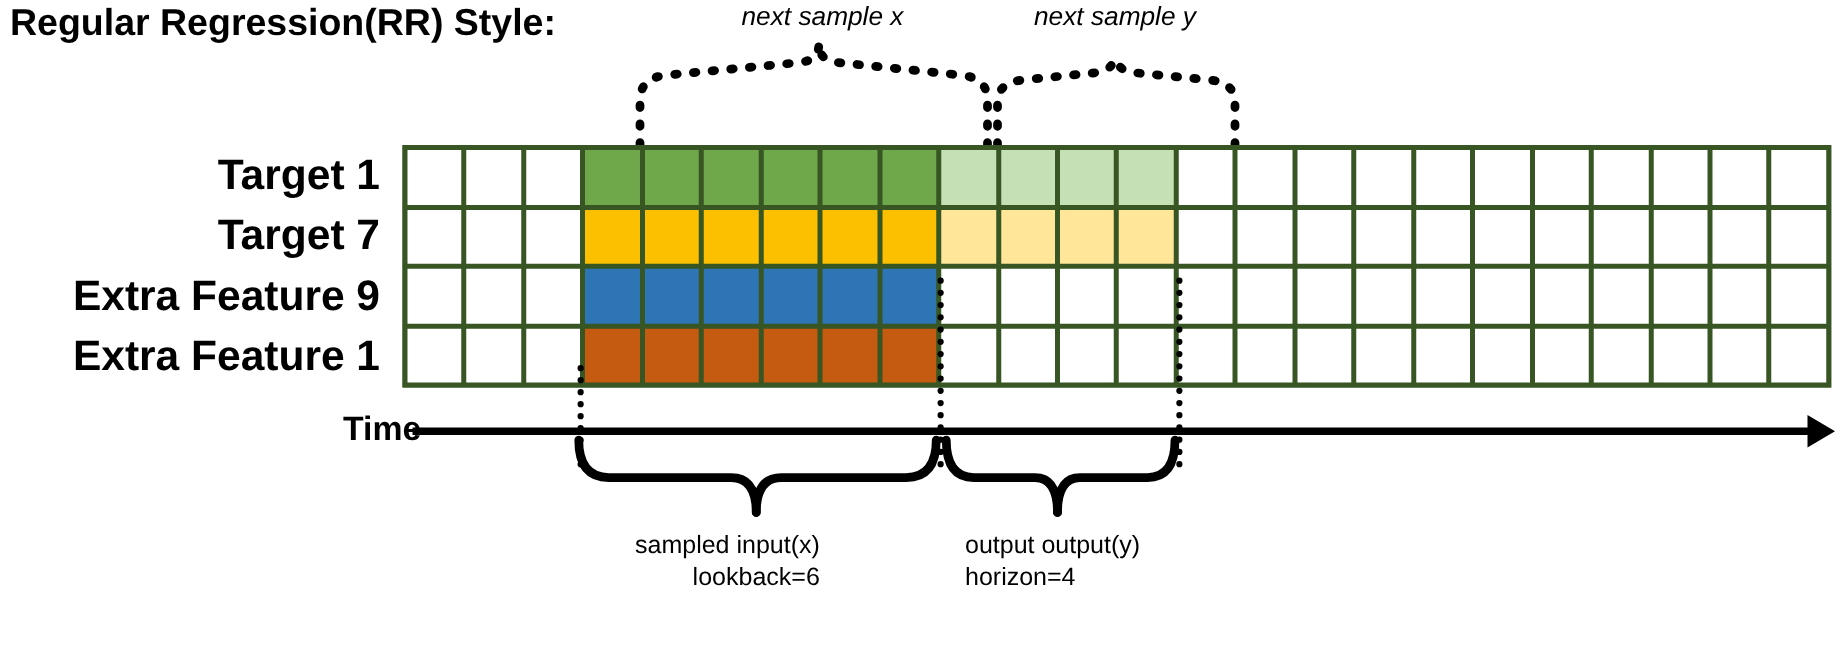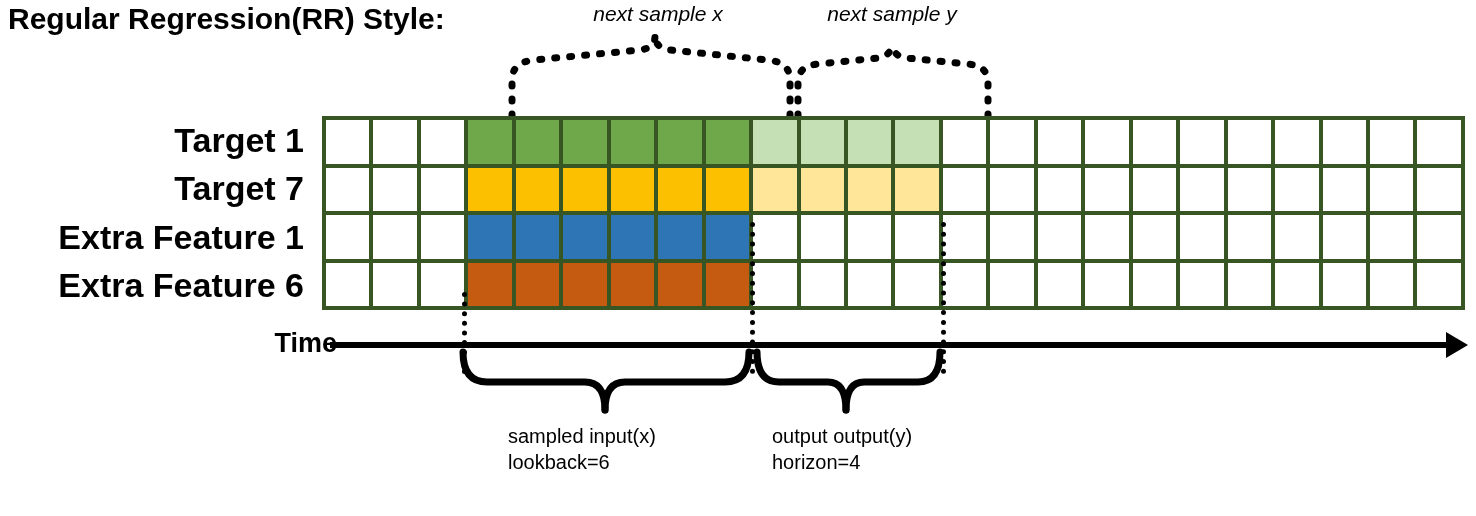--- a/index.html
+++ b/index.html
@@ -53,21 +53,21 @@
   }
 
   
   .vdash{
     position:absolute;width:0;border-left:5px dotted #000;
   }
 
   .botcap{
     position:absolute;font-size:20px;color:#000;line-height:1.32;white-space:nowrap;
   }
-  #cap-in{left:508px;top:423px;}
+  #cap-in{left:508px;top:423px;text-align:right;}
   #cap-out{left:772px;top:423px;}
 
   svg.ov{position:absolute;left:0;top:0;width:1476px;height:516px;pointer-events:none;}
 </style>
 </head>
 <body>
 
 <div id="title">Regular Regression(RR) Style:</div>
 
 <div class="toplabel" id="lbl-x">next sample x</div>
@@ -76,22 +76,22 @@
 <svg class="ov">
   <path d="M 512,116 L 512,80 Q 512,62 534,60 L 640,50 Q 655,48 655,36" fill="none" stroke="#000" stroke-width="7" stroke-linecap="round" stroke-dasharray="2 13"></path>
   <path d="M 790,116 L 790,80 Q 790,62 768,60 L 670,50 Q 655,48 655,36" fill="none" stroke="#000" stroke-width="7" stroke-linecap="round" stroke-dasharray="2 13"></path>
   <path d="M 798,116 L 798,82 Q 798,66 818,64 L 878,58 Q 892,56 892,42" fill="none" stroke="#000" stroke-width="7" stroke-linecap="round" stroke-dasharray="2 13"></path>
   <path d="M 988,116 L 988,82 Q 988,66 968,64 L 906,58 Q 892,56 892,42" fill="none" stroke="#000" stroke-width="7" stroke-linecap="round" stroke-dasharray="2 13"></path>
 </svg>
 
 <div id="rowlabels">
   <div class="rowlabel">Target 1</div>
   <div class="rowlabel">Target 7</div>
+  <div class="rowlabel">Extra Feature 9</div>
   <div class="rowlabel">Extra Feature 1</div>
-  <div class="rowlabel">Extra Feature 6</div>
 </div>
 
 <div id="grid">
     <div class="grow">
       <div class="cell" style="background: rgb(255, 255, 255);"></div>
       <div class="cell" style="background: rgb(255, 255, 255);"></div>
       <div class="cell" style="background: rgb(255, 255, 255);"></div>
       <div class="cell" style="background: rgb(111, 168, 74);"></div>
       <div class="cell" style="background: rgb(111, 168, 74);"></div>
       <div class="cell" style="background: rgb(111, 168, 74);"></div>

